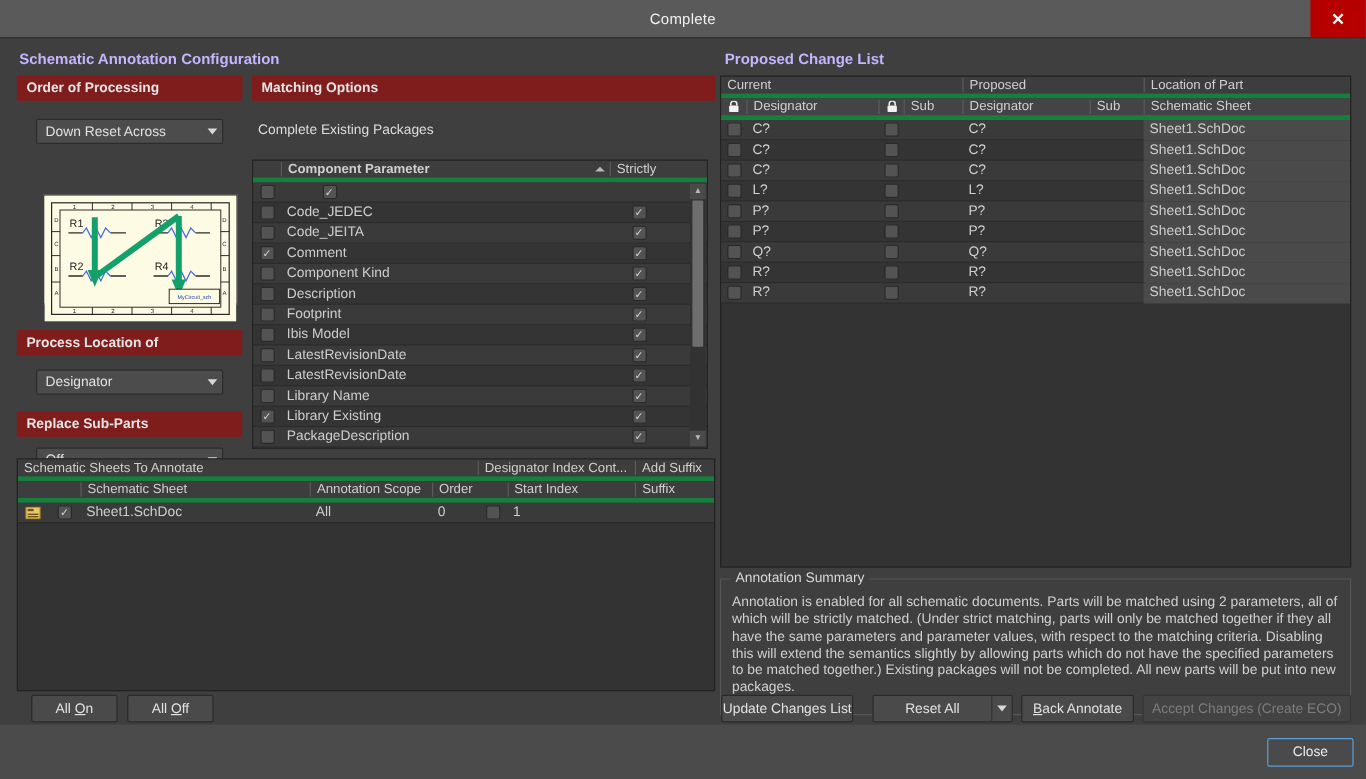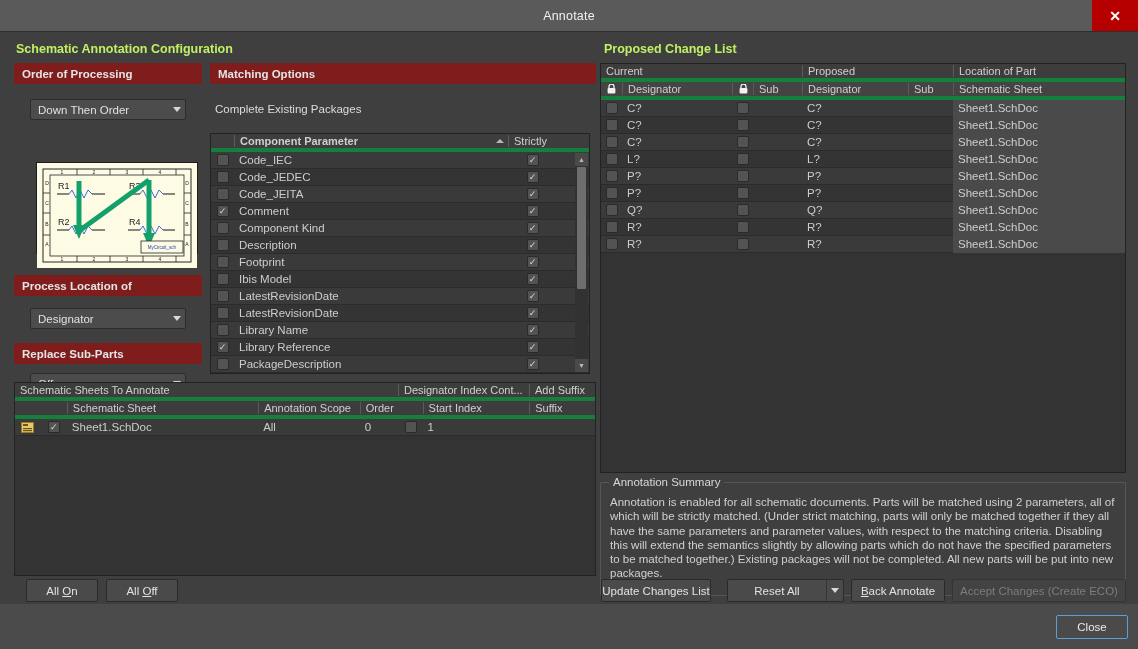--- a/index.html
+++ b/index.html
@@ -32,21 +32,21 @@
   .dialog-body {
     position: absolute; left: 0; top: 31px; width: 1138px; height: 573px;
     background: #3f3f3f;
     border-top: 1px solid #2e2e2e;
   }
 
   .panel-left  { position: absolute; left: 8px;  top: 4px; width: 588px; height: 565px; }
   .panel-right { position: absolute; left: 596px; top: 4px; width: 534px; height: 565px; }
 
   .panel-title {
-    font-size: 12.5px; font-weight: bold; color: #bef264;
+    font-size: 12.5px; font-weight: bold; color: #c4b5fd;
     padding: 6px 8px 4px 8px;
   }
 
   .section-head {
     background: #7f1d1d;
     color: #e4e4e4; font-weight: bold; font-size: 11.5px;
     padding: 5px 8px; height: 21px;
   }
 
   
@@ -189,38 +189,38 @@
     width: 72px; height: 24px;
     background: #4a4a4a; border: 1px solid #5c9fd6; border-radius: 2px;
     color: #eaeaea; font-size: 11.5px;
     display: flex; align-items: center; justify-content: center; cursor: pointer;
   }
 </style>
 </head>
 <body>
 
 <div class="titlebar">
-  <span class="title">Annotate</span>
+  <span class="title">Complete</span>
   <div class="close-btn">
     <span>✕</span>
   </div>
 </div>
 
 <div class="dialog-body">
 
   <div class="panel-left">
 
     <div class="panel-title">Schematic Annotation Configuration</div>
 
     <div class="section-head" style="position:absolute; left:6px; top:27px; width:188px;">Order of Processing</div>
 
     <div class="section-head" style="position:absolute; left:202px; top:27px; width:386px;">Matching Options</div>
 
     <div class="dd" style="position:absolute; left:22px; top:63px; width:156px;">
-      <span>Down Then Order</span>
+      <span>Down Reset Across</span>
       <span class="caret"></span>
     </div>
 
     <div style="position:absolute; left:207px; top:67px; font-size:11.5px; color:#dcdcdc;">Complete Existing Packages</div>
     <div class="dd" style="position:absolute; left:360px; top:63px; width:110px;margin-top:36px;">
       <span>None</span>
       <span class="caret"></span>
     </div>
 
     <div class="preview">
@@ -311,21 +311,20 @@
           <span style="display:inline-block;width:0;height:0;border-left:4px solid transparent;border-right:4px solid transparent;border-bottom:4px solid #b7b7b7;"></span>
         </div>
         <div class="cell" style="width:65px;">Strictly</div>
         <div style="width:16px;"></div>
       </div>
       <div id="param-rows">
           <div class="row">
             <div class="cell" style="width:23px;display:flex;justify-content:center;padding-left:0;">
               <span class="cb"></span>
             </div>
-            <div class="cell" style="flex:1 1 auto;">Code_IEC</div>
             <div class="cell" style="width:81px;display:flex;justify-content:center;padding-left:0;">
               <span class="cb checked"></span>
             </div>
             <div style="width:16px;"></div>
           </div>
           <div class="row">
             <div class="cell" style="width:23px;display:flex;justify-content:center;padding-left:0;">
               <span class="cb"></span>
             </div>
             <div class="cell" style="flex:1 1 auto;">Code_JEDEC</div>
@@ -421,21 +420,21 @@
             <div class="cell" style="flex:1 1 auto;">Library Name</div>
             <div class="cell" style="width:81px;display:flex;justify-content:center;padding-left:0;">
               <span class="cb checked"></span>
             </div>
             <div style="width:16px;"></div>
           </div>
           <div class="row">
             <div class="cell" style="width:23px;display:flex;justify-content:center;padding-left:0;">
               <span class="cb checked"></span>
             </div>
-            <div class="cell" style="flex:1 1 auto;">Library Reference</div>
+            <div class="cell" style="flex:1 1 auto;">Library Existing</div>
             <div class="cell" style="width:81px;display:flex;justify-content:center;padding-left:0;">
               <span class="cb checked"></span>
             </div>
             <div style="width:16px;"></div>
           </div>
           <div class="row">
             <div class="cell" style="width:23px;display:flex;justify-content:center;padding-left:0;">
               <span class="cb"></span>
             </div>
             <div class="cell" style="flex:1 1 auto;">PackageDescription</div>

